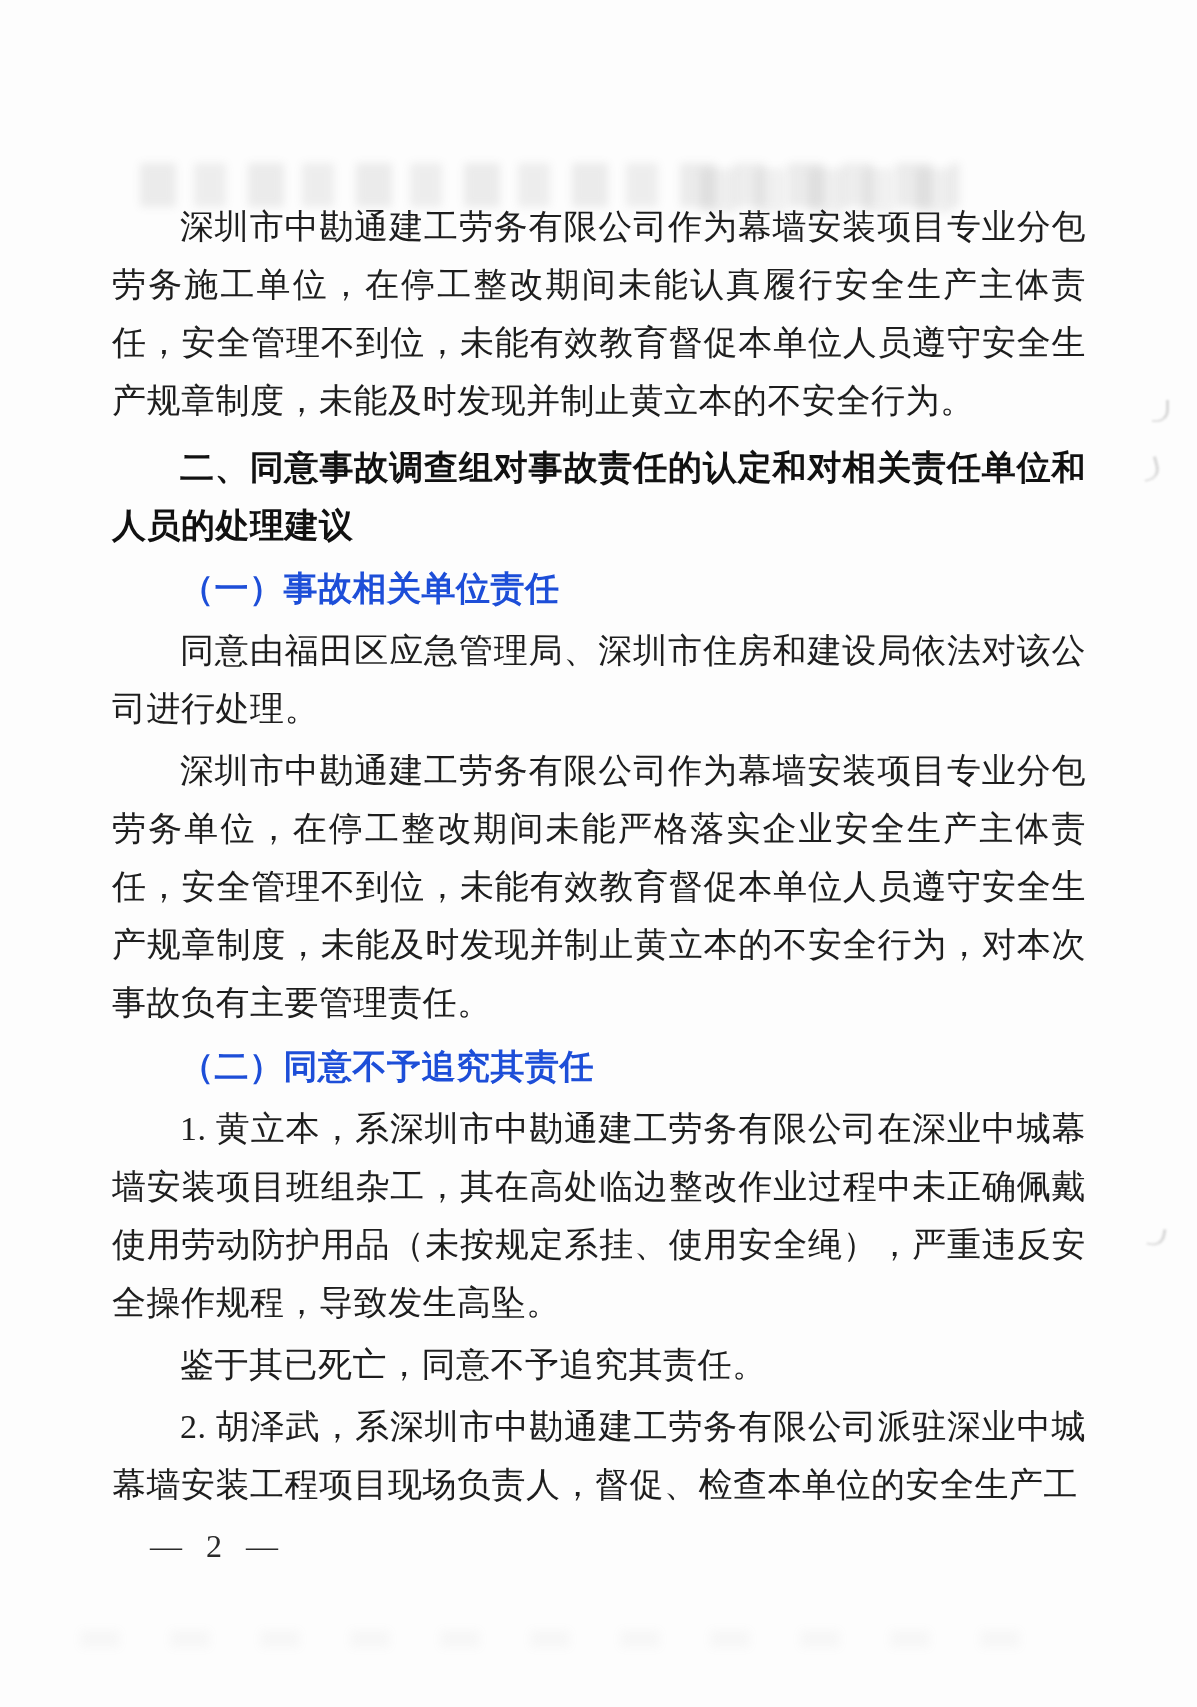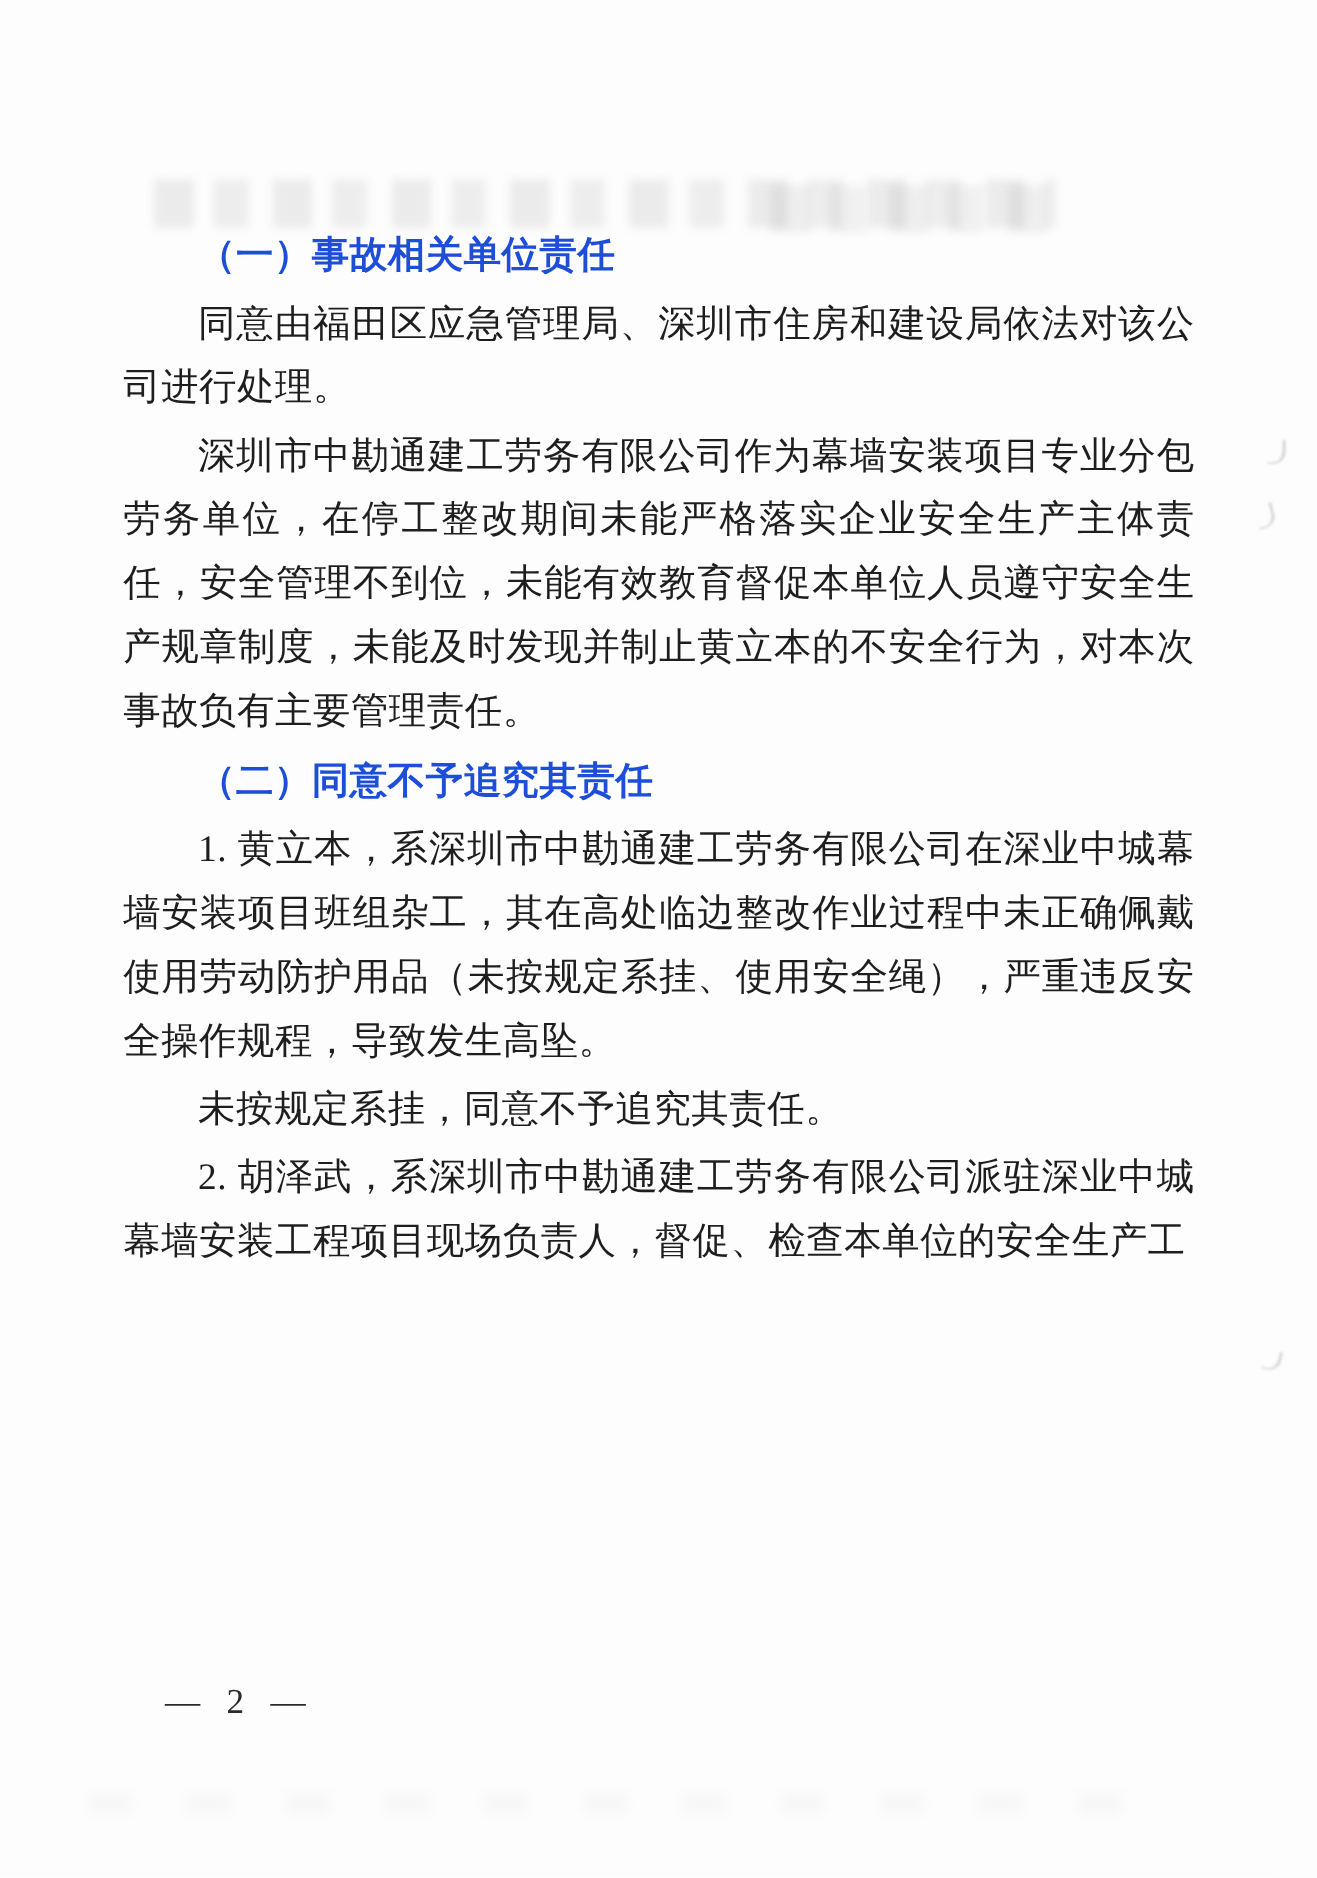--- a/index.html
+++ b/index.html
@@ -109,26 +109,28 @@
 </head>
 <body>
 
 <div class="page">
 
   <div class="bleed-strip"></div>
   <div class="bleed-strip right"></div>
 
   <div class="doc-text">
 
+  <p class="body">深圳市中勘通建工劳务有限公司作为幕墙安装项目专业分包劳务施工单位，在停工整改期间未能认真履行安全生产主体责任，安全管理不到位，未能有效教育督促本单位人员遵守安全生产规章制度，未能及时发现并制止黄立本的不安全行为。</p>
+      <p class="heading1">二、同意事故调查组对事故责任的认定和对相关责任单位和人员的处理建议</p>
       <p class="heading2">（一）事故相关单位责任</p>
       <p class="body">同意由福田区应急管理局、深圳市住房和建设局依法对该公司进行处理。</p>
       <p class="body">深圳市中勘通建工劳务有限公司作为幕墙安装项目专业分包劳务单位，在停工整改期间未能严格落实企业安全生产主体责任，安全管理不到位，未能有效教育督促本单位人员遵守安全生产规章制度，未能及时发现并制止黄立本的不安全行为，对本次事故负有主要管理责任。</p>
       <p class="heading2">（二）同意不予追究其责任</p>
       <p class="body">1. 黄立本，系深圳市中勘通建工劳务有限公司在深业中城幕墙安装项目班组杂工，其在高处临边整改作业过程中未正确佩戴使用劳动防护用品（未按规定系挂、使用安全绳），严重违反安全操作规程，导致发生高坠。</p>
-      <p class="body">未按规定系挂，同意不予追究其责任。</p>
+      <p class="body">鉴于其已死亡，同意不予追究其责任。</p>
       <p class="body">2. 胡泽武，系深圳市中勘通建工劳务有限公司派驻深业中城幕墙安装工程项目现场负责人，督促、检查本单位的安全生产工</p>
     </div>
 
   <div class="margin-mark mark-1"></div>
   <div class="margin-mark mark-2"></div>
   <div class="margin-mark mark-3"></div>
 
   <div class="bottom-smudge"></div>
 
   <div class="page-number">— 2 —</div>

